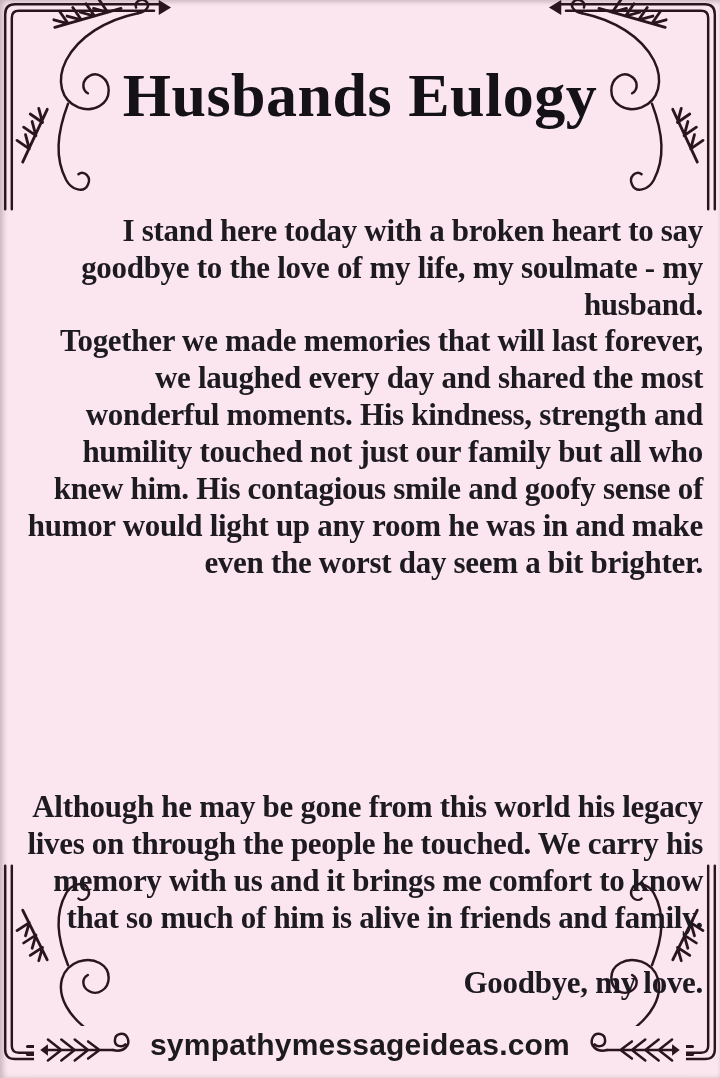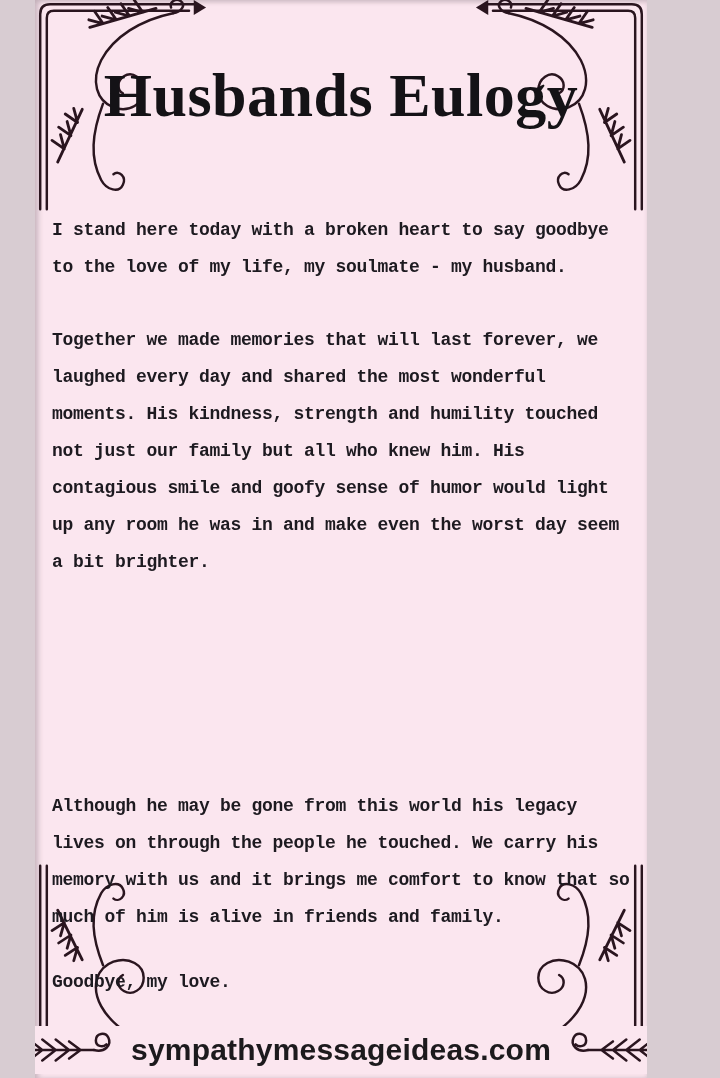--- a/index.html
+++ b/index.html
@@ -5,65 +5,64 @@
   :root{
     --bg:#fbe6ef;
     --ink:#1d1a20;
     --orn:#2a151f;
   }
   *{margin:0;padding:0;box-sizing:border-box;}
   html,body{background:#d8ccd2;}
   body{width:720px;font-family:"Liberation Serif",serif;}
   .card{
     position:relative;
-    width:612px;height:1078px;
+    width:720px;height:1078px;
     background:var(--bg);
     overflow:hidden;
     box-shadow:inset 4px 0 5px rgba(125,108,118,.30), inset 0 3px 4px rgba(125,108,118,.20);
-    margin-left:35px;
   }
   
   .corner{position:absolute;width:172px;height:212px;z-index:1;}
   .corner.tl{top:0;left:0;}
   .corner.tr{top:0;right:0;transform:scaleX(-1);}
   .corner.bl{bottom:15px;left:0;transform:scaleY(-1);height:200px;}
   .corner.br{bottom:15px;right:0;transform:scale(-1,-1);height:200px;}
   .ln{fill:none;stroke:var(--orn);stroke-width:2.6;stroke-linecap:round;stroke-linejoin:round;}
   .lf{stroke-width:3;}
   .fl{fill:var(--orn);stroke:none;}
   
   .title{
     position:absolute;top:60px;left:0;right:0;z-index:2;
     text-align:center;
     font-size:62px;line-height:1.15;font-weight:bold;
     letter-spacing:.5px;color:#141216;
   }
   
   .para{
     position:absolute;left:17px;right:17px;z-index:2;
-    text-align:left;
-    font-size:18px;line-height:37px;font-weight:bold;
-    letter-spacing:-0.3px;color:var(--ink);font-family:Liberation Mono, monospace;
+    text-align:right;
+    font-size:31px;line-height:37px;font-weight:bold;
+    letter-spacing:-0.3px;color:var(--ink);
   }
   .p1{top:212px;}
   .p2{top:322px;}
   .p3{top:613px;}
   .p4{top:788px;}
   .p5{top:964px;}
   
   .rule{position:absolute;left:26px;right:26px;height:2.5px;background:var(--orn);z-index:1;border-radius:2px;}
   .rule.r1{top:1045px;}
   .rule.r2{top:1053px;}
   
   .footer{
     position:absolute;left:0;right:0;top:1026px;z-index:3;
     display:flex;justify-content:center;align-items:center;
   }
   .footer-inner{
-    display:flex;align-items:center;gap:8px;
+    display:flex;align-items:flex-start;gap:8px;
     background:var(--bg);padding:2px 4px;
   }
   .sprig{width:104px;height:44px;flex:none;}
   .sprig.right{transform:scaleX(-1);}
   .site{
     font-family:"Liberation Sans",sans-serif;
     font-weight:bold;font-size:30px;letter-spacing:.2px;
     color:#1c1a1d;white-space:nowrap;
   }
 </style>

